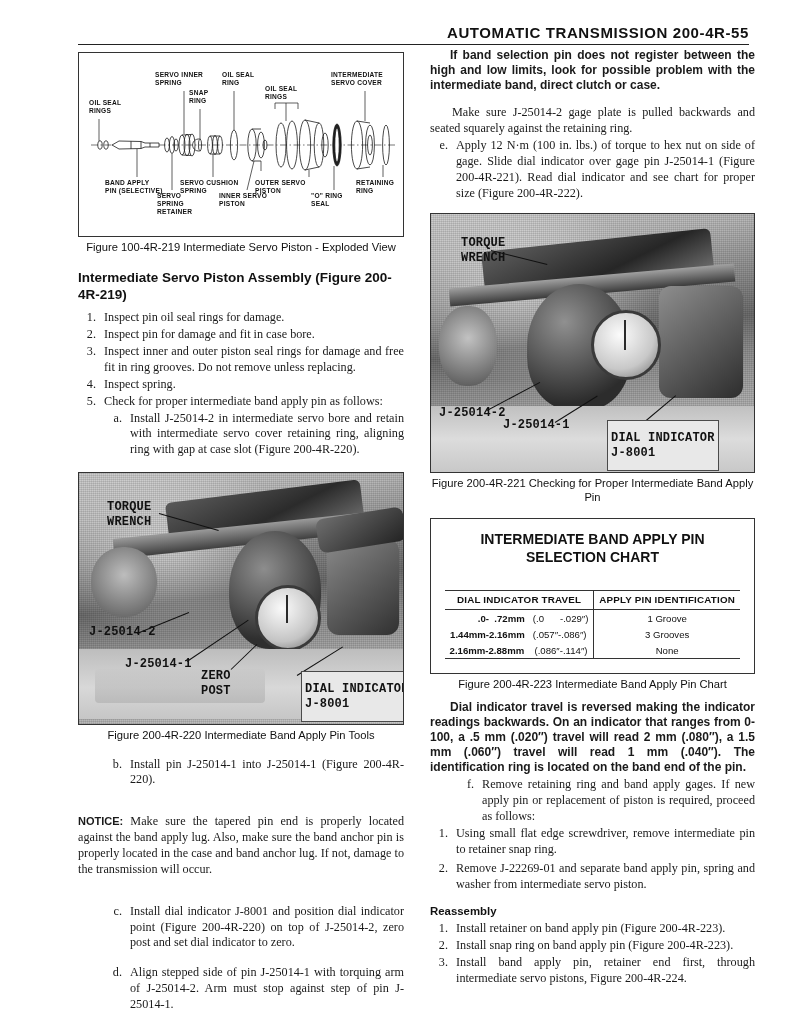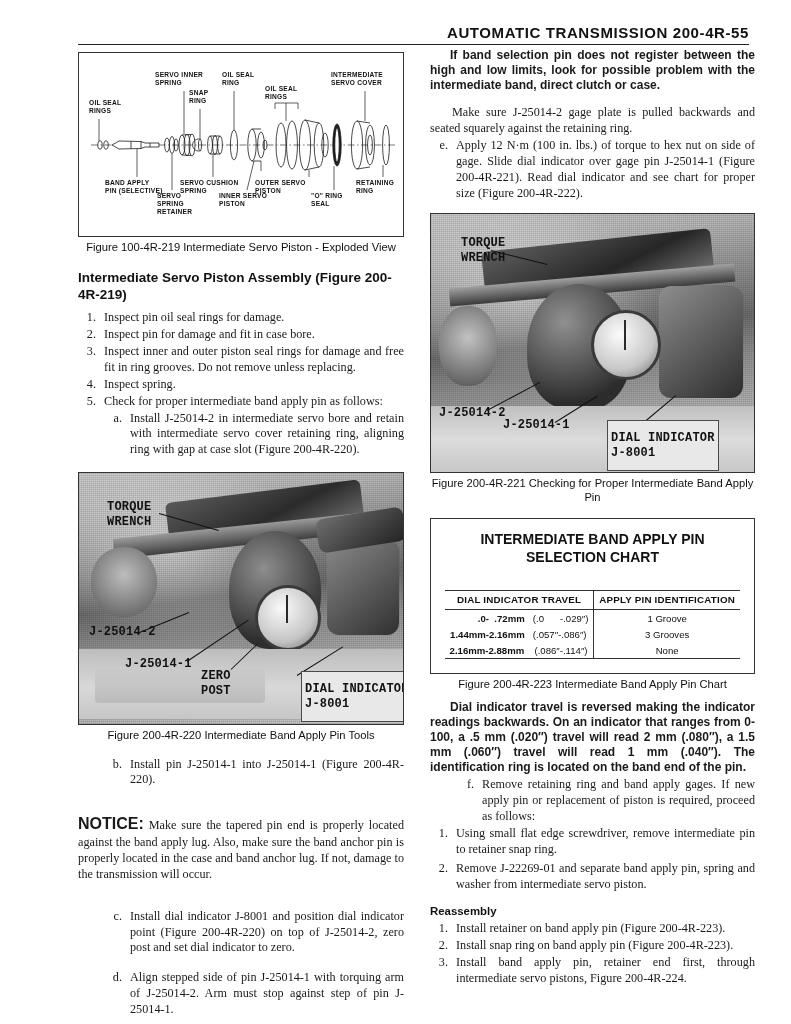--- a/index.html
+++ b/index.html
@@ -358,21 +358,21 @@
       <span class="plabel boxed" style="left:222px; top:198px;">DIAL INDICATOR
 J-8001</span>
     </div>
     <div class="figcap">Figure 200-4R-220 Intermediate Band Apply Pin Tools</div>
 
     <div class="li sub" style="margin-top:14px;">
       <span class="mk">b.</span>
       <span class="tx">Install pin J-25014-1 into J-25014-1 (Figure 200-4R-220).</span>
     </div>
 
-    <p class="body" style="margin-top:26px;"><span class="sans" style="font-weight:bold;font-size:16px;">NOTICE:</span><span> Make sure the tapered pin end is properly located against the band apply lug. Also, make sure the band anchor pin is properly located in the case and band anchor lug. If not, damage to the transmission will occur.</span></p>
+    <p class="body" style="margin-top:26px;"><span class="sans" style="font-weight:bold;font-size:11px;">NOTICE:</span><span> Make sure the tapered pin end is properly located against the band apply lug. Also, make sure the band anchor pin is properly located in the case and band anchor lug. If not, damage to the transmission will occur.</span></p>
 
     <div class="li sub" style="margin-top:26px;">
       <span class="mk">c.</span>
       <span class="tx">Install dial indicator J-8001 and position dial indicator point (Figure 200-4R-220) on top of J-25014-2, zero post and set dial indicator to zero.</span>
     </div>
     <div class="li sub" style="margin-top:14px;">
       <span class="mk">d.</span>
       <span class="tx">Align stepped side of pin J-25014-1 with torquing arm of J-25014-2. Arm must stop against step of pin J-25014-1.</span>
     </div>
 

